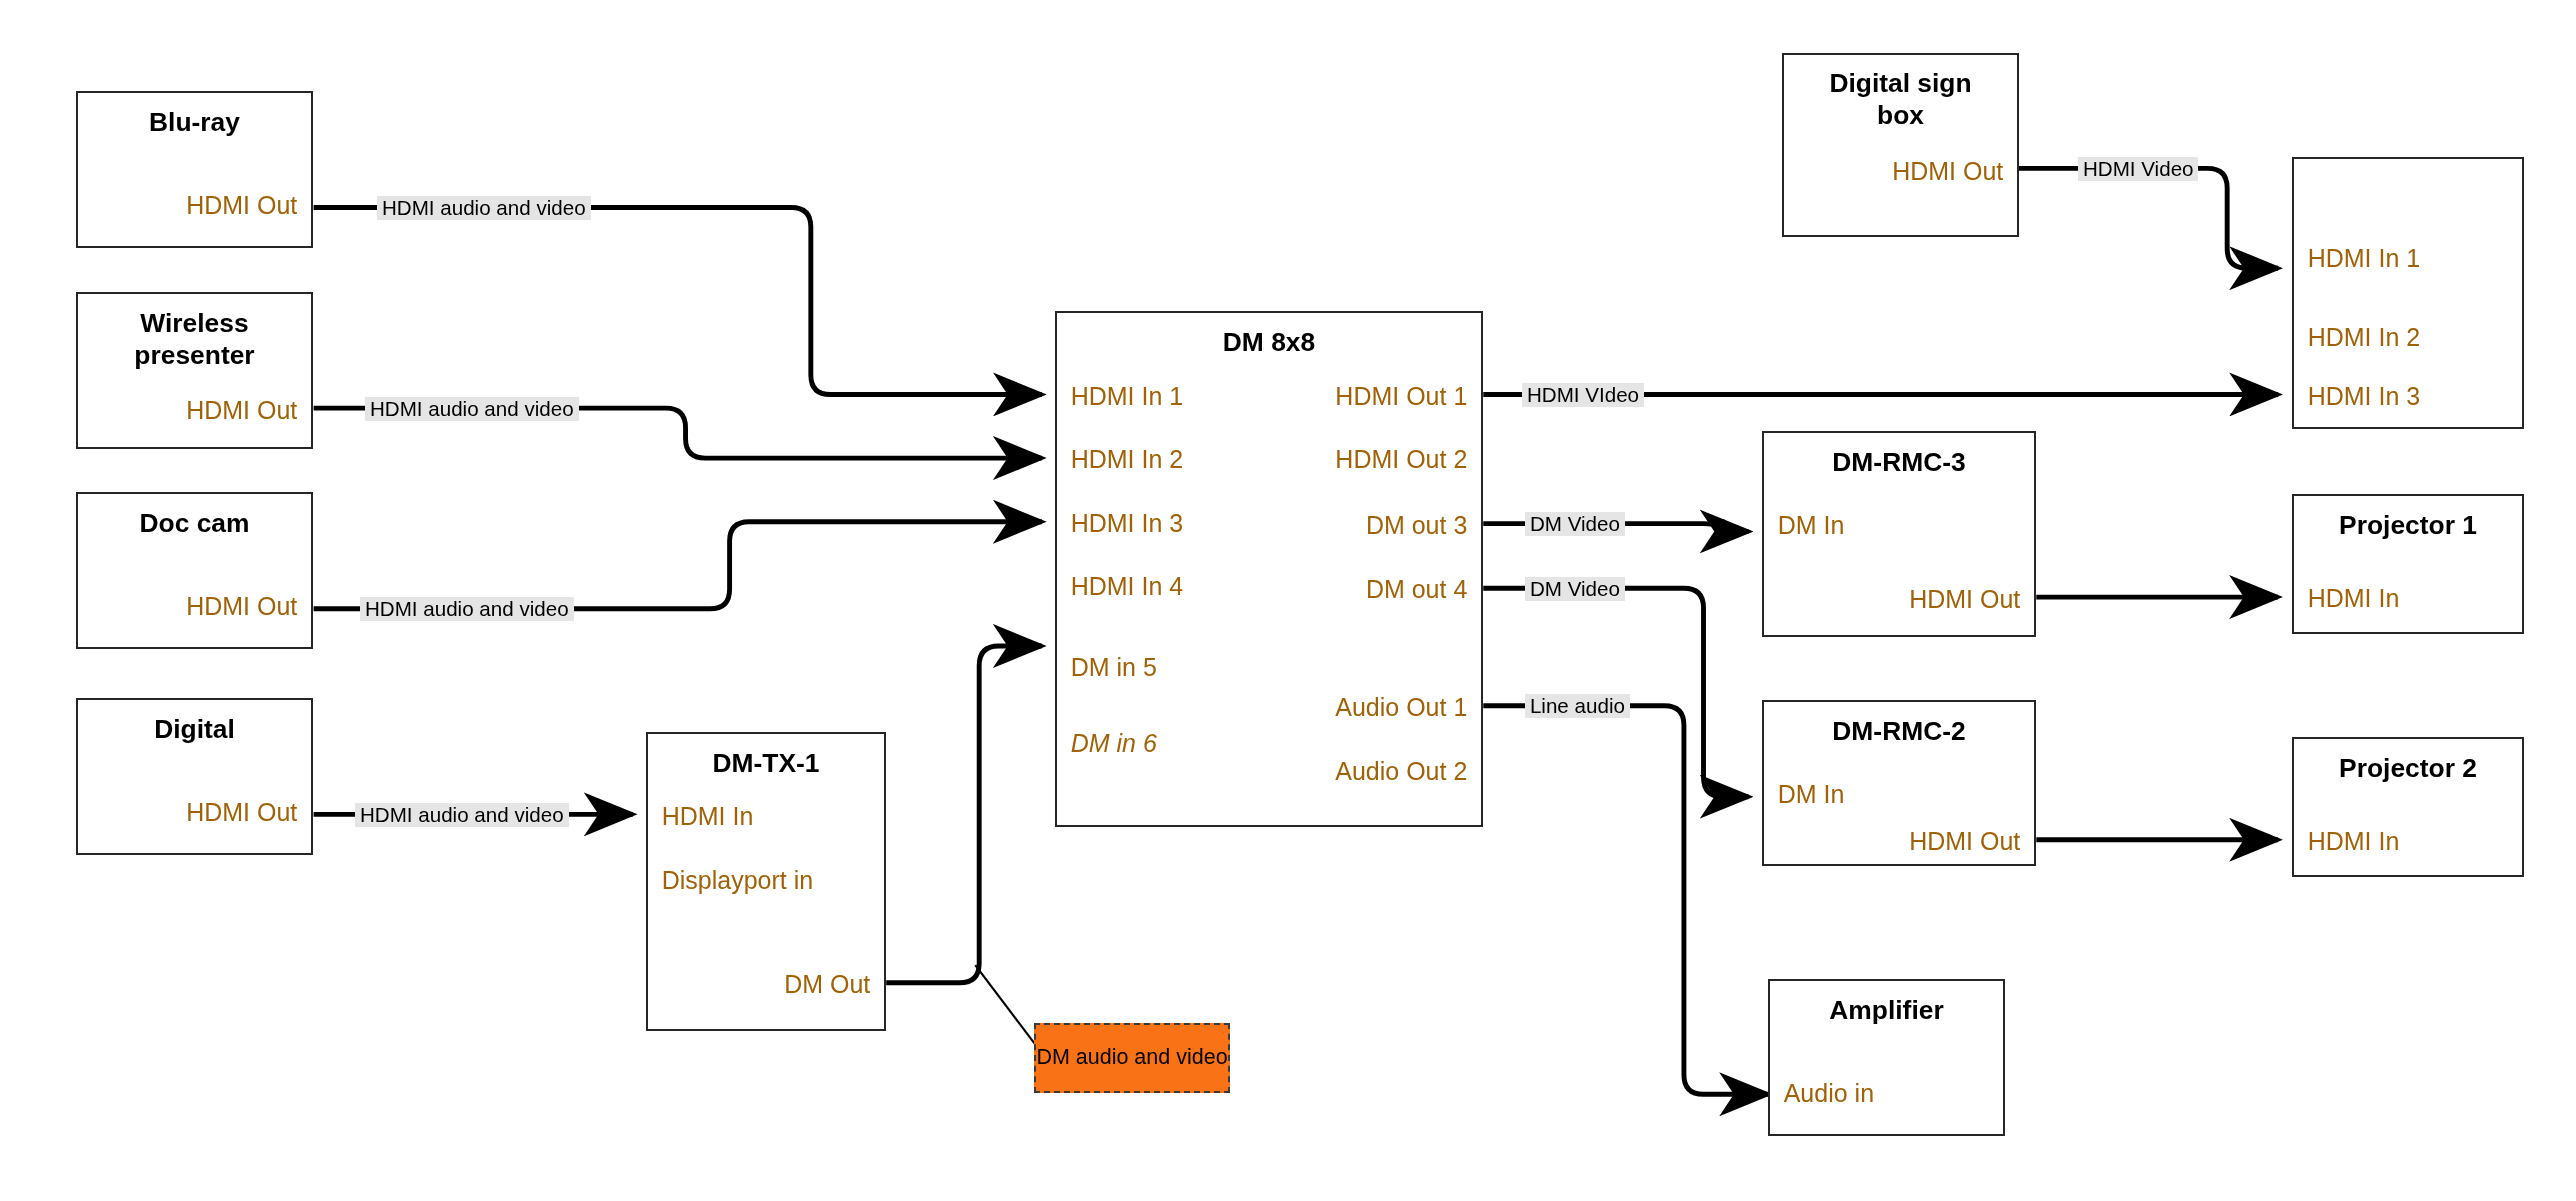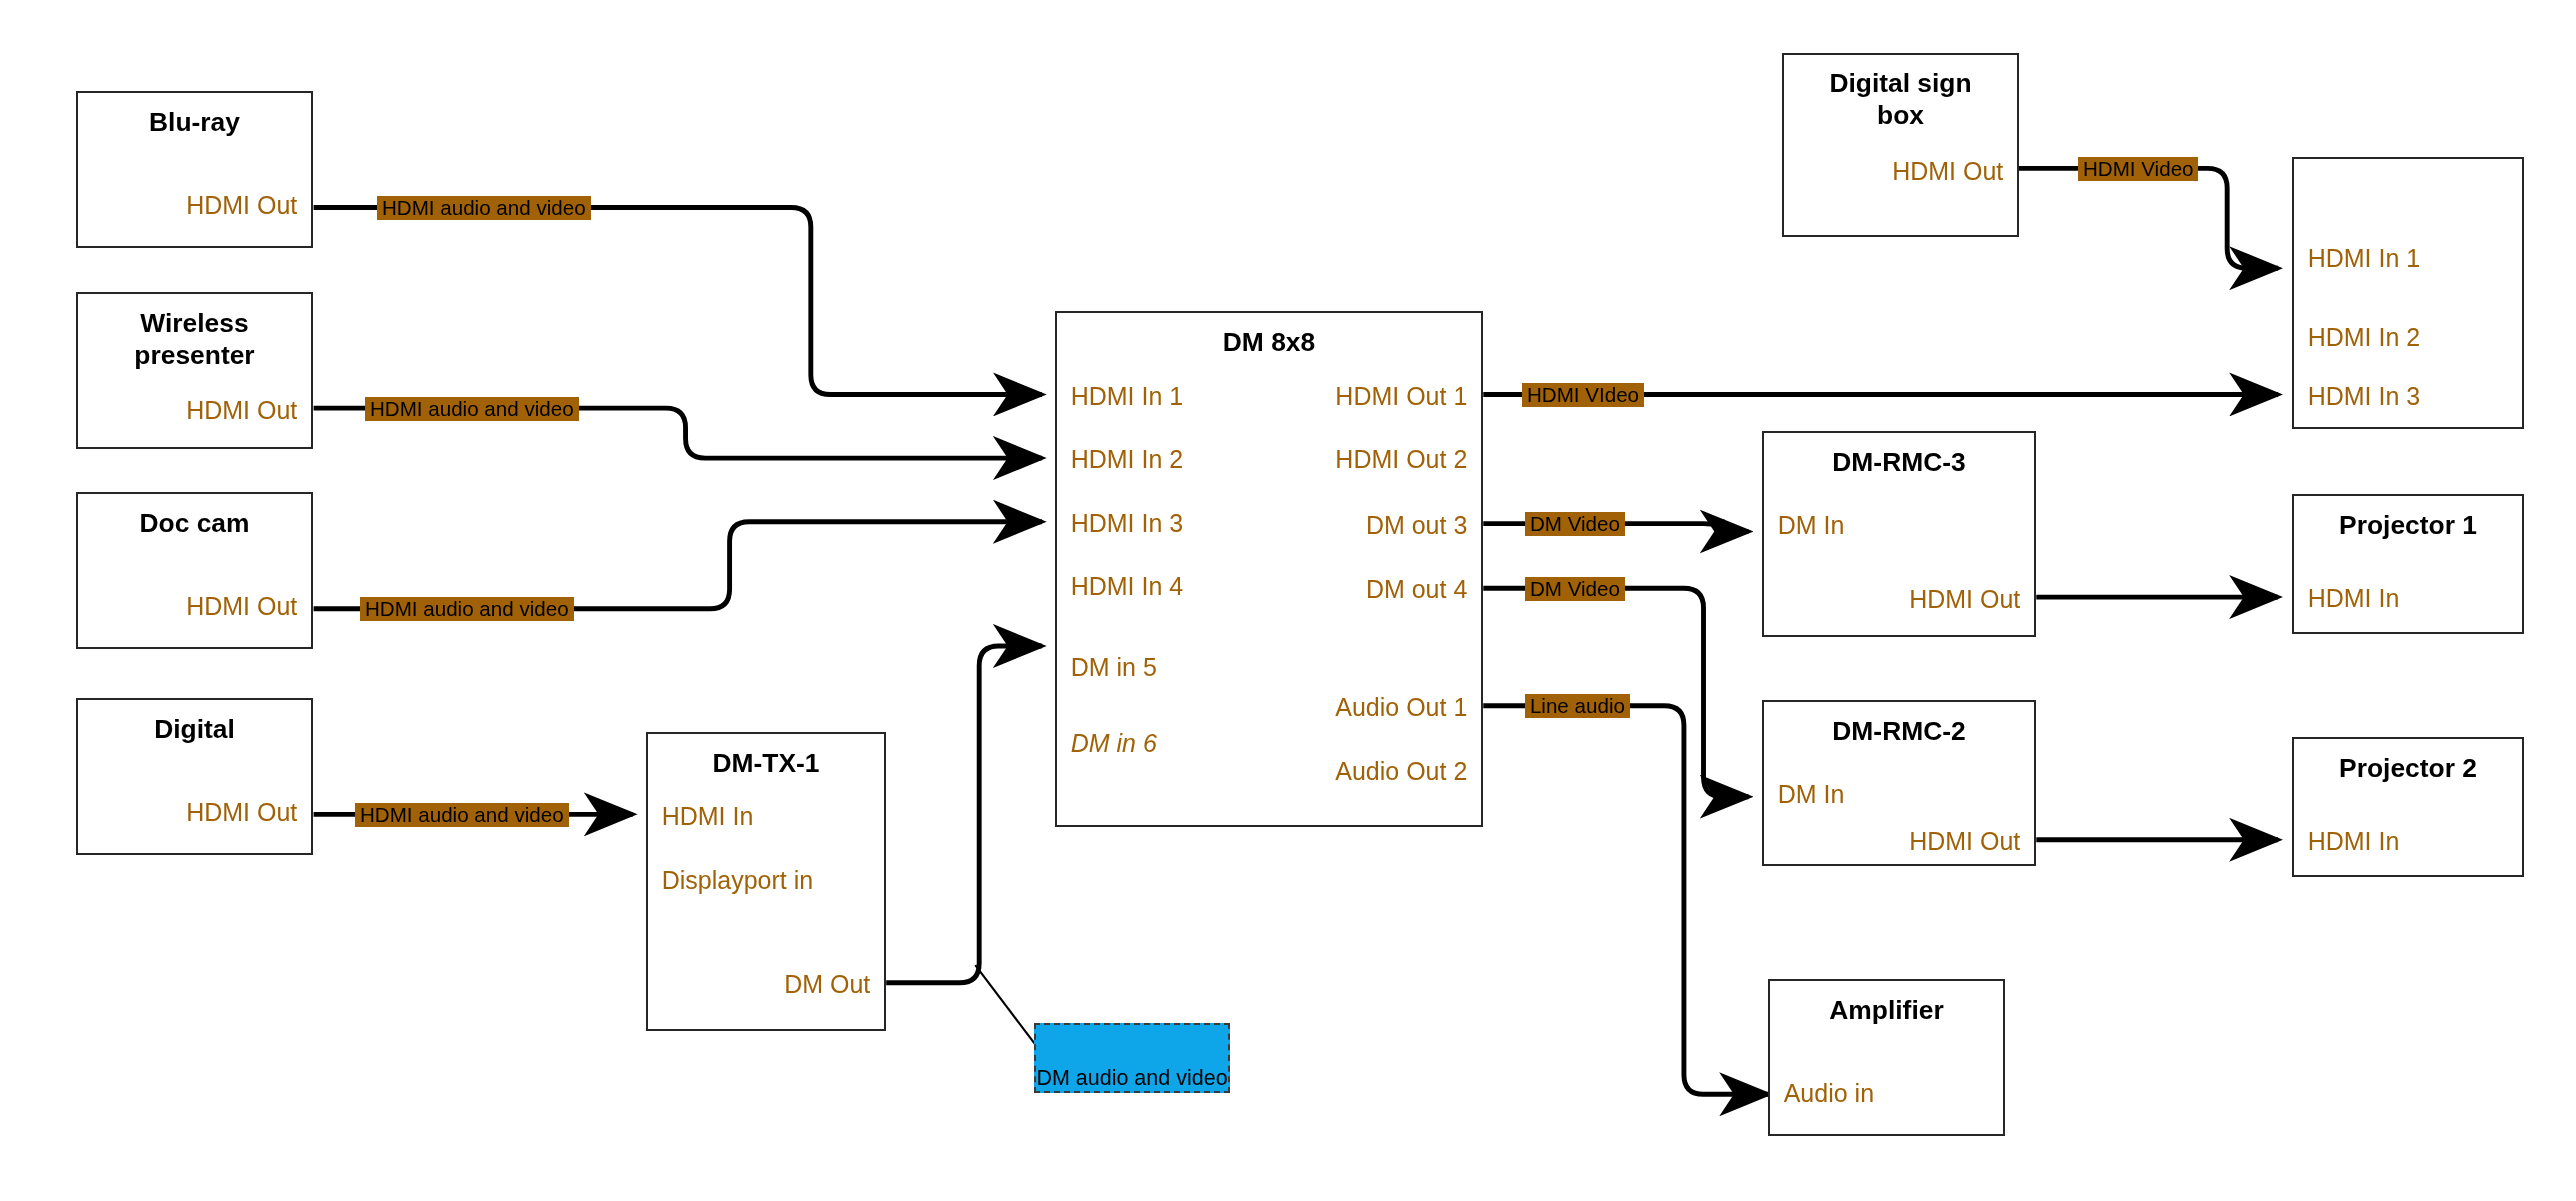--- a/index.html
+++ b/index.html
@@ -7,24 +7,24 @@
   body{font-family:"Liberation Sans","DejaVu Sans",sans-serif;}
   #stage{position:relative;width:2576px;height:1201px;background:#ffffff;overflow:hidden;}
   svg#wires{position:absolute;left:0;top:0;width:2576px;height:1201px;pointer-events:none;}
   .node{position:absolute;box-sizing:border-box;background:#ffffff;
         border:2.9px solid #262626;}
   .node .ttl{position:absolute;left:0;right:0;text-align:center;font-weight:bold;
         color:#000;font-size:26.4px;line-height:32px;}
   .port{position:absolute;font-size:25px;color:#a16207;line-height:29px;white-space:nowrap;}
   .port.l{left:13.7px;text-align:left;}
   .port.r{right:13.7px;text-align:right;}
-  .wirelabel{position:absolute;font-size:20.6px;color:#000;background:#a16207;
+  .wirelabel{position:absolute;font-size:20.6px;color:#000;background:#e5e5e5;
         line-height:23.5px;white-space:nowrap;padding:0 4.9px;text-align:center;}
-  .callout{position:absolute;box-sizing:border-box;background:#0ea5e9;
-        border:2px dashed #3a3a3a;display:flex;align-items:flex-end;
+  .callout{position:absolute;box-sizing:border-box;background:#f97316;
+        border:2px dashed #3a3a3a;display:flex;align-items:center;
         justify-content:center;text-align:center;font-size:21.5px;line-height:25.5px;color:#000;}
 </style>
 </head>
 <body>
 
 <div id="stage">
 
   <svg id="wires" viewBox="0 0 2631 1227" xmlns="http://www.w3.org/2000/svg">
     <defs>
       <marker id="arw" markerWidth="11" markerHeight="9" refX="10" refY="4.5" orient="auto" markerUnits="strokeWidth">

